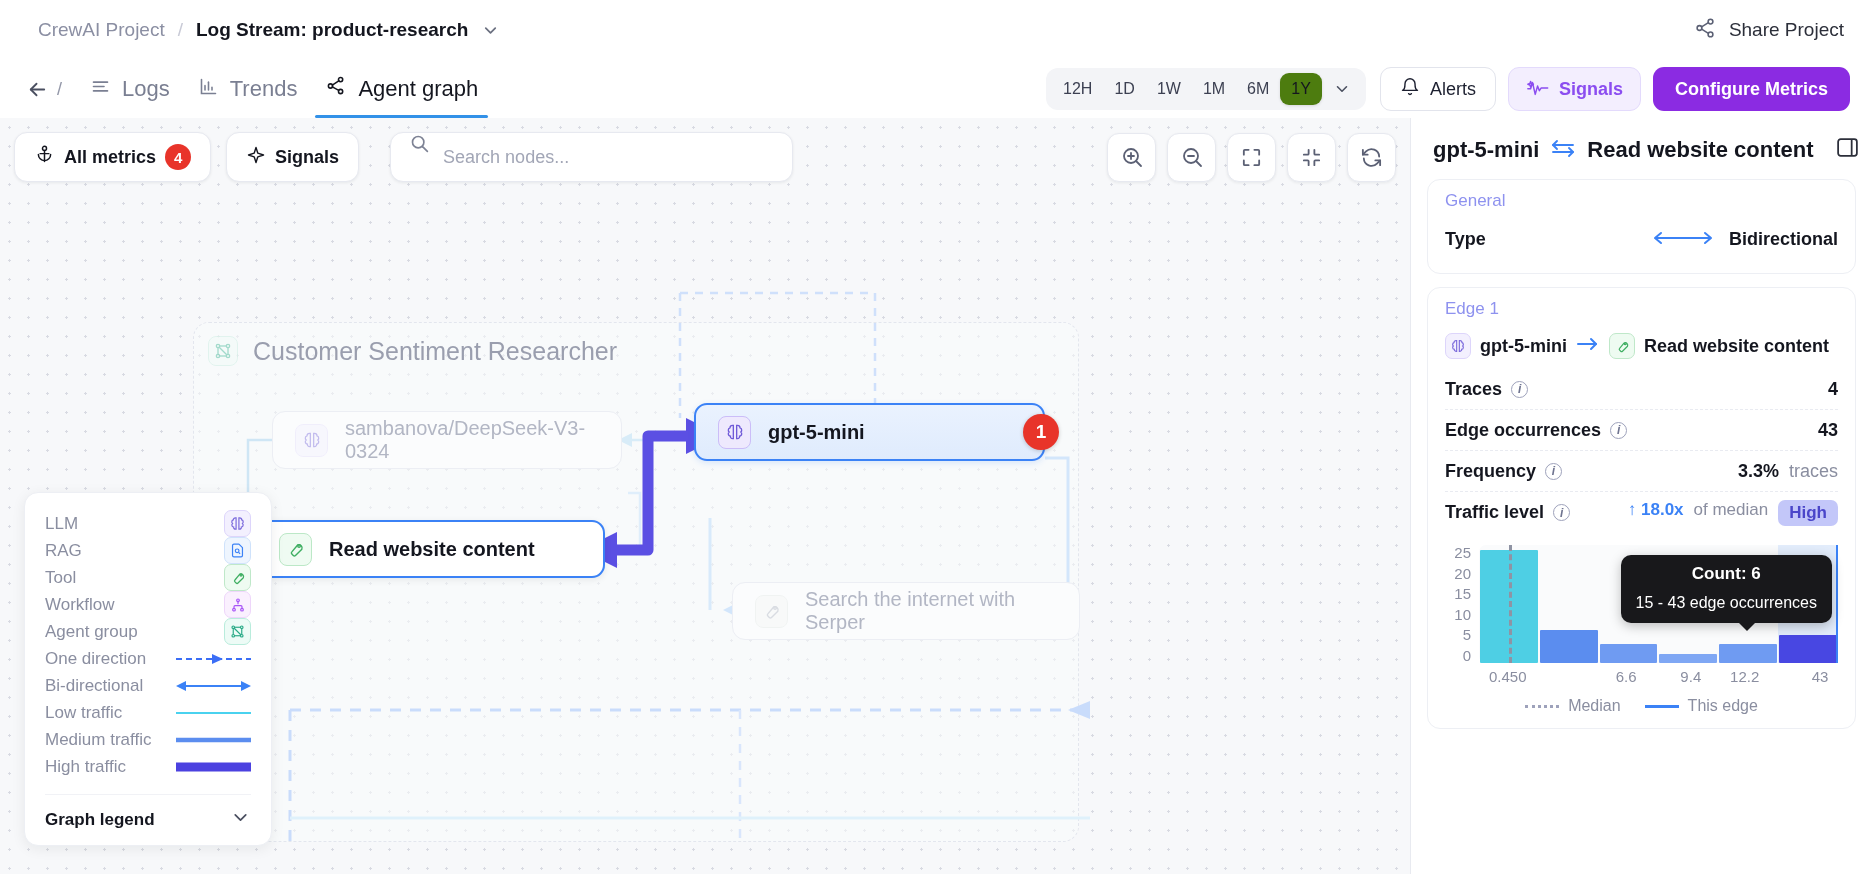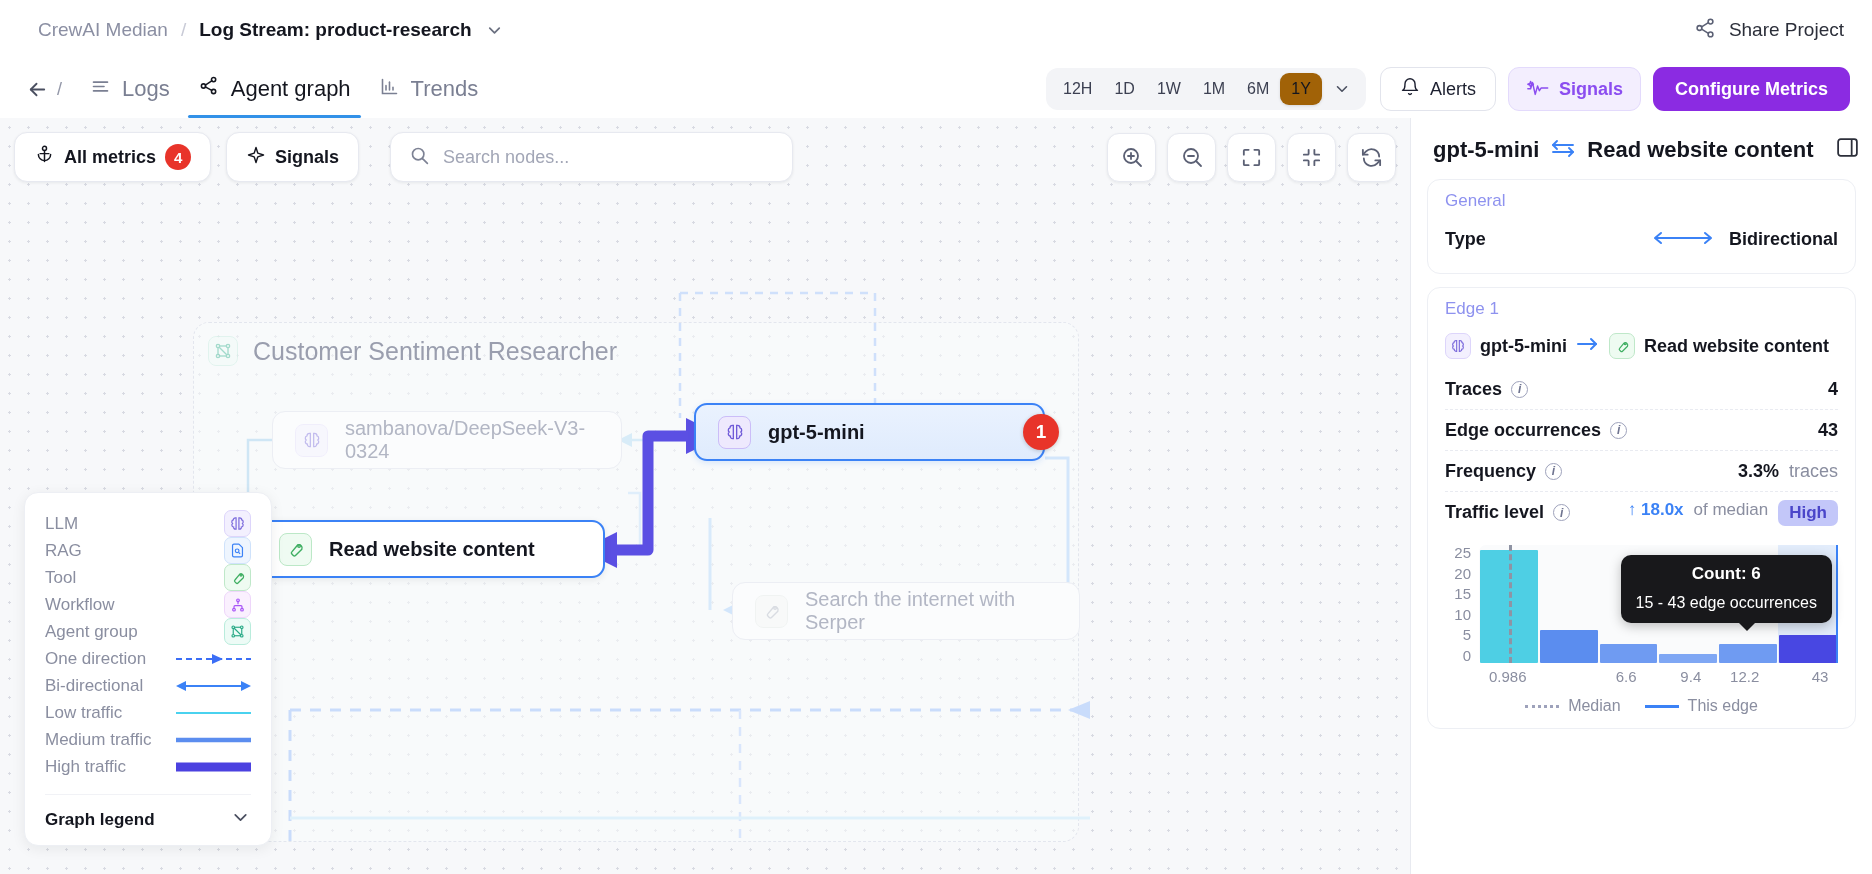--- a/index.html
+++ b/index.html
@@ -49,21 +49,21 @@
     height: 3px; background: #3291e8; border-radius: 2px;
   }
   .nav-spacer { flex: 1; }
   .range-group {
     display: flex; align-items: center;
     background: #f3f4f7; border-radius: 12px; padding: 5px 6px; gap: 0;
   }
   .range-item {
     font-size: 16px; color: #3c4052; padding: 7px 11px; border-radius: 9px; cursor: pointer;
   }
-  .range-item.active { background: #a16207; color: #14161f; box-shadow: 0 1px 3px rgba(20,22,31,.13); }
+  .range-item.active { background: #4d7c0f; color: #14161f; box-shadow: 0 1px 3px rgba(20,22,31,.13); }
   .range-chev { padding: 0 9px 0 11px; color: #4a4f60; display:flex; align-items:center; cursor:pointer; }
   .btn-outline {
     display: flex; align-items: center; gap: 10px;
     height: 44px; padding: 0 19px; margin-left: 14px;
     border: 1px solid #e2e4ec; border-radius: 11px; background: #fff;
     font-size: 18px; color: #1d2030; cursor: pointer;
   }
   .btn-signals {
     display: flex; align-items: center; gap: 9px;
     height: 44px; padding: 0 17px; margin-left: 12px;
@@ -103,21 +103,21 @@
   .badge-count {
     display: inline-flex; align-items: center; justify-content: center;
     min-width: 26px; height: 26px; padding: 0 6px;
     background: #e8342a; color: #fff; border-radius: 13px;
     font-size: 15px; font-weight: 700;
   }
   .search-wrap {
     margin-left: 31px; width: 403px; height: 50px;
     background: #fff; border: 1px solid #e7e9f0; border-radius: 13px;
     box-shadow: 0 1px 3px rgba(20,22,31,.07);
-    display: flex; align-items: center; gap: 13px; padding: 0 18px;
+    display: flex; gap: 13px; padding: 0 18px;
   }
   .search-wrap input {
     border: none; outline: none; flex: 1;
     font-size: 18px; color: #14161f;
     font-family: "Liberation Sans", sans-serif; background: transparent;
   }
   .search-wrap input::placeholder { color: #a2a6b6; }
   .tb-spacer { flex: 1; }
   .icon-btn {
     width: 49px; height: 49px; margin-left: 11px;
@@ -295,21 +295,21 @@
     width: 0; height: 0; border-left: 9px solid transparent;
     border-right: 9px solid transparent; border-top: 9px solid #18181b;
   }
 </style>
 </head>
 <body>
 
 <div class="app">
 
   <div class="breadcrumb-bar">
-    <span class="bc-root">CrewAI Median</span>
+    <span class="bc-root">CrewAI Project</span>
     <span class="bc-sep">/</span>
     <span class="bc-current">Log Stream: product-research</span>
     <span class="bc-chev">
       <svg width="19" height="19" viewBox="0 0 24 24" fill="none" stroke="currentColor" stroke-width="2.2" stroke-linecap="round" stroke-linejoin="round">
           <polyline points="6 9 12 15 18 9"></polyline>
         </svg>
     </span>
     <div class="bc-spacer"></div>
     <div class="share-btn">
       <span>
@@ -338,42 +338,42 @@
       <div class="nav-tab">
         <span>
           <svg width="21" height="21" viewBox="0 0 24 24" fill="none" stroke="#7a7f92" stroke-width="1.9" stroke-linecap="round">
               <line x1="4" y1="7" x2="20" y2="7"></line>
               <line x1="4" y1="12" x2="16" y2="12"></line>
               <line x1="4" y1="17" x2="20" y2="17"></line>
             </svg>
         </span>
         <span>Logs</span>
       </div>
+      <div class="nav-tab">
+        <span>
+          <svg width="21" height="21" viewBox="0 0 24 24" fill="none" stroke="#7a7f92" stroke-width="1.8" stroke-linecap="round">
+              <path d="M4 4v16h16"></path>
+              <line x1="8" y1="16" x2="8" y2="11"></line>
+              <line x1="12" y1="16" x2="12" y2="7"></line>
+              <line x1="16" y1="16" x2="16" y2="13"></line>
+            </svg>
+        </span>
+        <span>Trends</span>
+      </div>
       <div class="nav-tab active">
         <span>
           <svg width="22" height="22" viewBox="0 0 24 24" fill="none" stroke="#14161f" stroke-width="1.7" stroke-linecap="round" stroke-linejoin="round">
               <circle cx="17" cy="5" r="2.3"></circle>
               <circle cx="6" cy="12" r="2.3"></circle>
               <circle cx="17" cy="18" r="2.3"></circle>
               <line x1="8" y1="11" x2="15" y2="6.3"></line>
               <line x1="8" y1="13" x2="15" y2="16.8"></line>
             </svg>
         </span>
         <span>Agent graph</span>
-      </div>
-      <div class="nav-tab">
-        <span>
-          <svg width="21" height="21" viewBox="0 0 24 24" fill="none" stroke="#7a7f92" stroke-width="1.8" stroke-linecap="round">
-              <path d="M4 4v16h16"></path>
-              <line x1="8" y1="16" x2="8" y2="11"></line>
-              <line x1="12" y1="16" x2="12" y2="7"></line>
-              <line x1="16" y1="16" x2="16" y2="13"></line>
-            </svg>
-        </span>
-        <span>Trends</span>
       </div>
     </div>
 
     <div class="nav-spacer"></div>
 
     <div class="range-group">
       <span class="range-item">12H</span>
       <span class="range-item">1D</span>
       <span class="range-item">1W</span>
       <span class="range-item">1M</span>
@@ -807,21 +807,21 @@
                 <div class="hist-bar" style="height: 28%; background: rgb(91, 141, 239);"></div>
                 <div class="hist-bar" style="height: 16%; background: rgb(111, 155, 242);"></div>
                 <div class="hist-bar" style="height: 8%; background: rgb(127, 167, 244);"></div>
                 <div class="hist-bar" style="height: 16%; background: rgb(111, 155, 242);"></div>
                 <div class="hist-bar" style="height: 24%; background: rgb(75, 63, 224);"></div>
                 <div class="hist-median" style="left: 8.33333%;"></div>
                 <div class="hist-highlight" style="left: 83.3333%; width: 16.6667%;"></div>
               </div>
           </div>
           <div class="hist-xaxis" id="histX">
-              <span class="hist-xtick" style="left: 8%;">0.986</span>
+              <span class="hist-xtick" style="left: 8%;">0.450</span>
               <span class="hist-xtick" style="left: 41%;">6.6</span>
               <span class="hist-xtick" style="left: 59%;">9.4</span>
               <span class="hist-xtick" style="left: 74%;">12.2</span>
               <span class="hist-xtick" style="left: 95%;">43</span>
             </div>
           <div class="hist-legend">
             <span class="hl-item">
               <span class="hl-dash"></span>
               <span>Median</span>
             </span>

